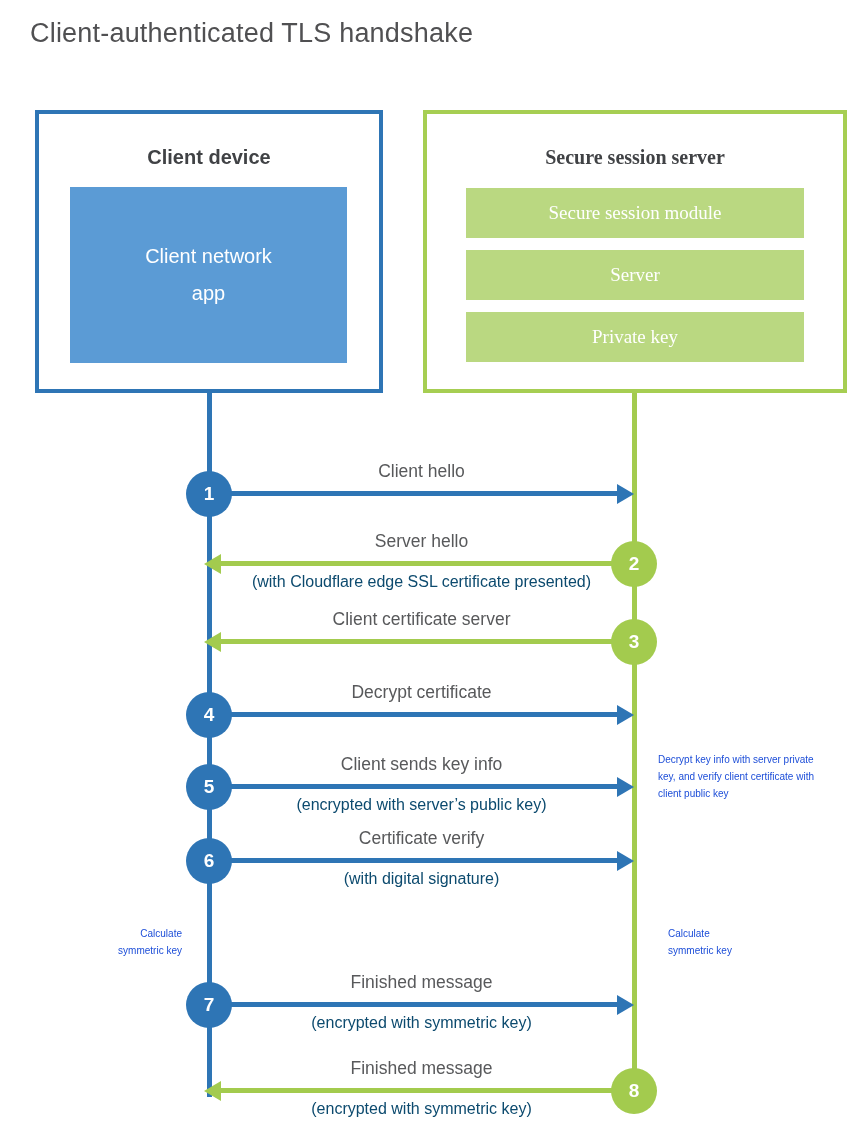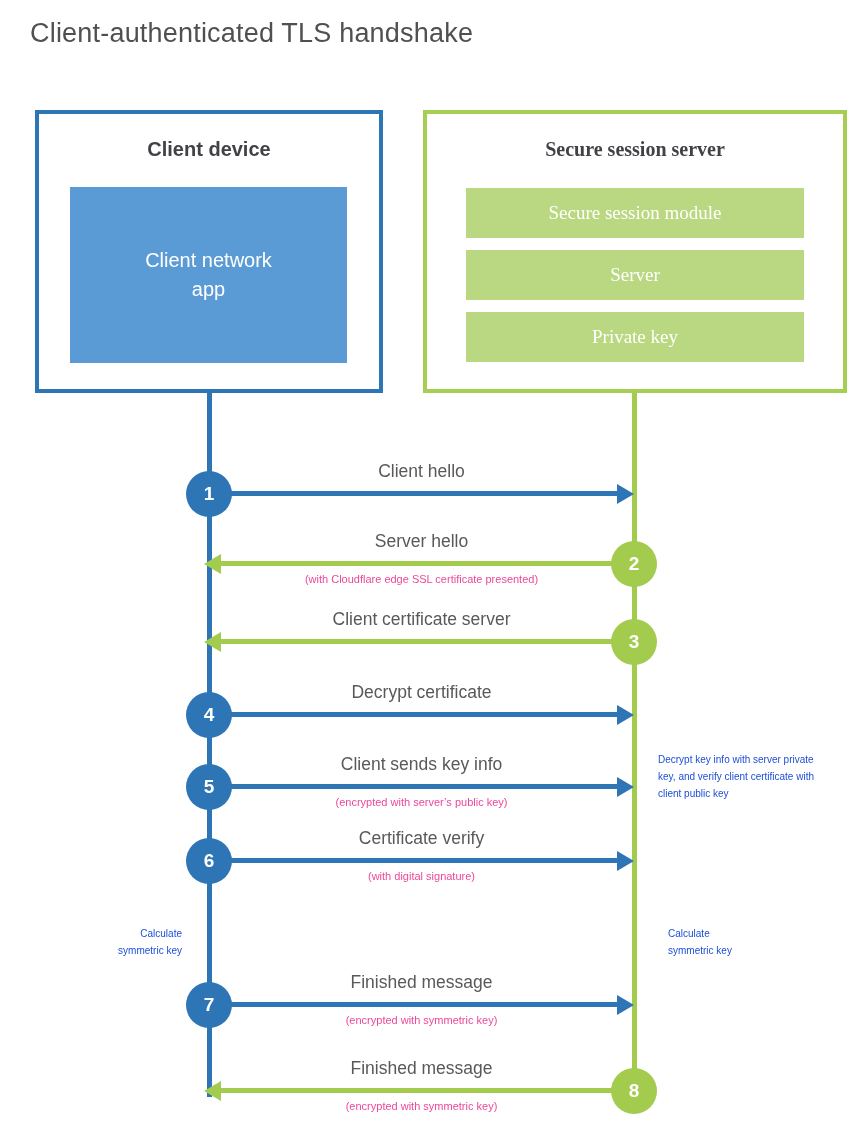--- a/index.html
+++ b/index.html
@@ -8,43 +8,43 @@
     font-family:"Liberation Sans","DejaVu Sans",sans-serif;color:#58595b;
   }
   .page-title{
     position:absolute;left:30px;top:18px;font-size:27px;font-weight:300;
     color:#505052;letter-spacing:0.2px;
   }
   
   .actor-box{position:absolute;top:110px;height:283px;box-sizing:border-box;background:#fff;}
   .client-box{left:35px;width:348px;border:4px solid #2e75b5;}
   .server-box{left:423px;width:424px;border:4px solid #a6ce52;font-family:Liberation Serif, serif;}
-  .actor-title{margin-top:24px;text-align:center;font-size:20px;font-weight:bold;color:#404245;}
+  .actor-title{margin-top:32px;text-align:center;font-size:20px;font-weight:bold;color:#404245;}
   .app-rect{
     position:absolute;left:31px;top:73px;width:277px;height:176px;background:#5b9bd5;
     display:flex;align-items:center;justify-content:center;text-align:center;
-    color:#ffffff;font-size:20px;line-height:29px;white-space:pre-line;
+    color:#ffffff;font-size:20px;line-height:37px;white-space:pre-line;
   }
   .modules{position:absolute;left:39px;top:74px;width:338px;}
   .bar{
     width:338px;height:50px;margin-bottom:12px;background:#bad881;color:#ffffff;
     font-size:19px;text-align:center;line-height:50px;
   }
   
   .lifeline{position:absolute;width:5px;}
   .lifeline.blue{left:207px;top:393px;height:704px;background:#2e75b5;}
   .lifeline.green{left:632px;top:393px;height:700px;background:#a3cb4e;}
   
   .step-label{
     position:absolute;left:209px;width:425px;text-align:center;
     font-size:17.5px;color:#58595b;
   }
   .step-sub{
     position:absolute;left:209px;width:425px;text-align:center;
-    font-size:11px;color:#ec4899;
+    font-size:16px;color:#0c4a6e;
   }
   .shaft{position:absolute;height:5px;}
   .head{position:absolute;width:0;height:0;border-top:10px solid transparent;border-bottom:10px solid transparent;}
   .circle{
     position:absolute;width:46px;height:46px;border-radius:50%;
     color:#ffffff;font-size:19px;font-weight:bold;text-align:center;line-height:46px;z-index:5;
   }
   
   .note{position:absolute;font-size:10px;line-height:17px;color:#1d4ed8;}
   .note-decrypt{left:658px;top:751px;width:168px;text-align:left;}

